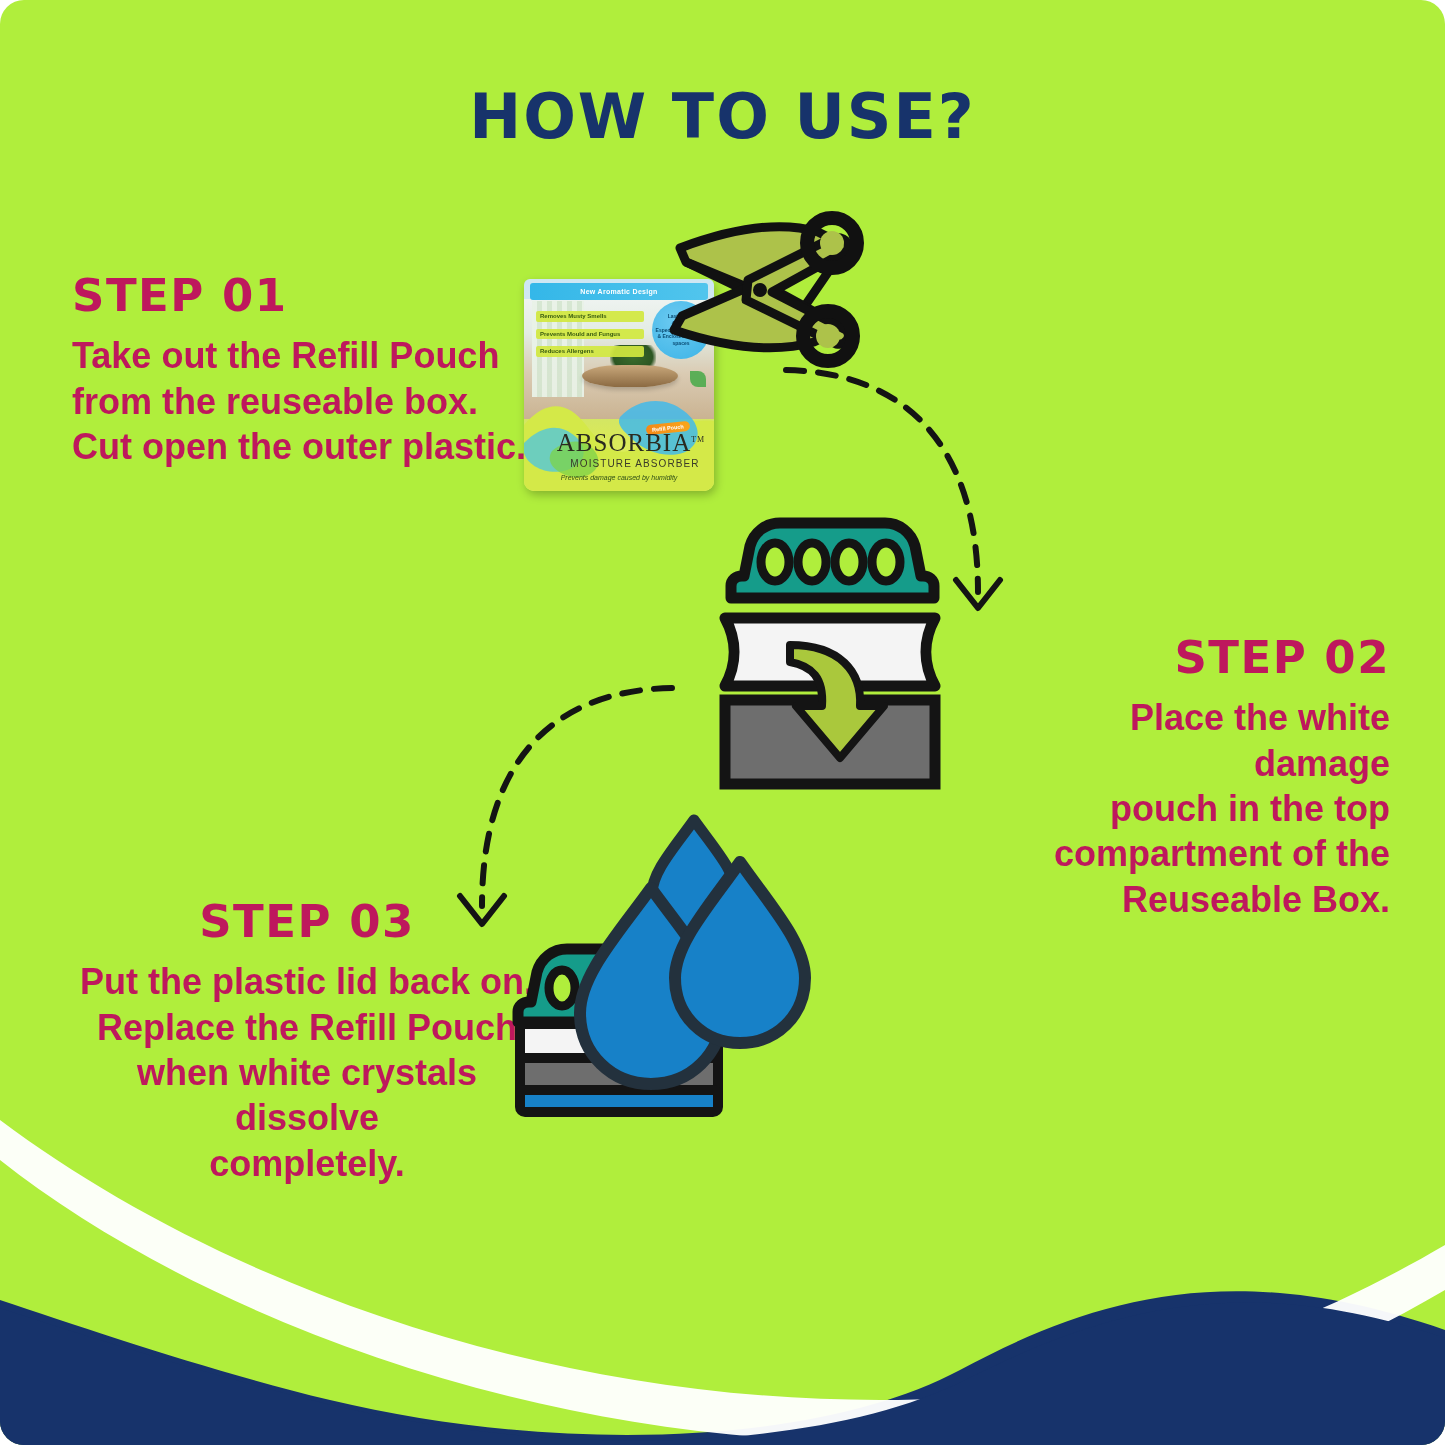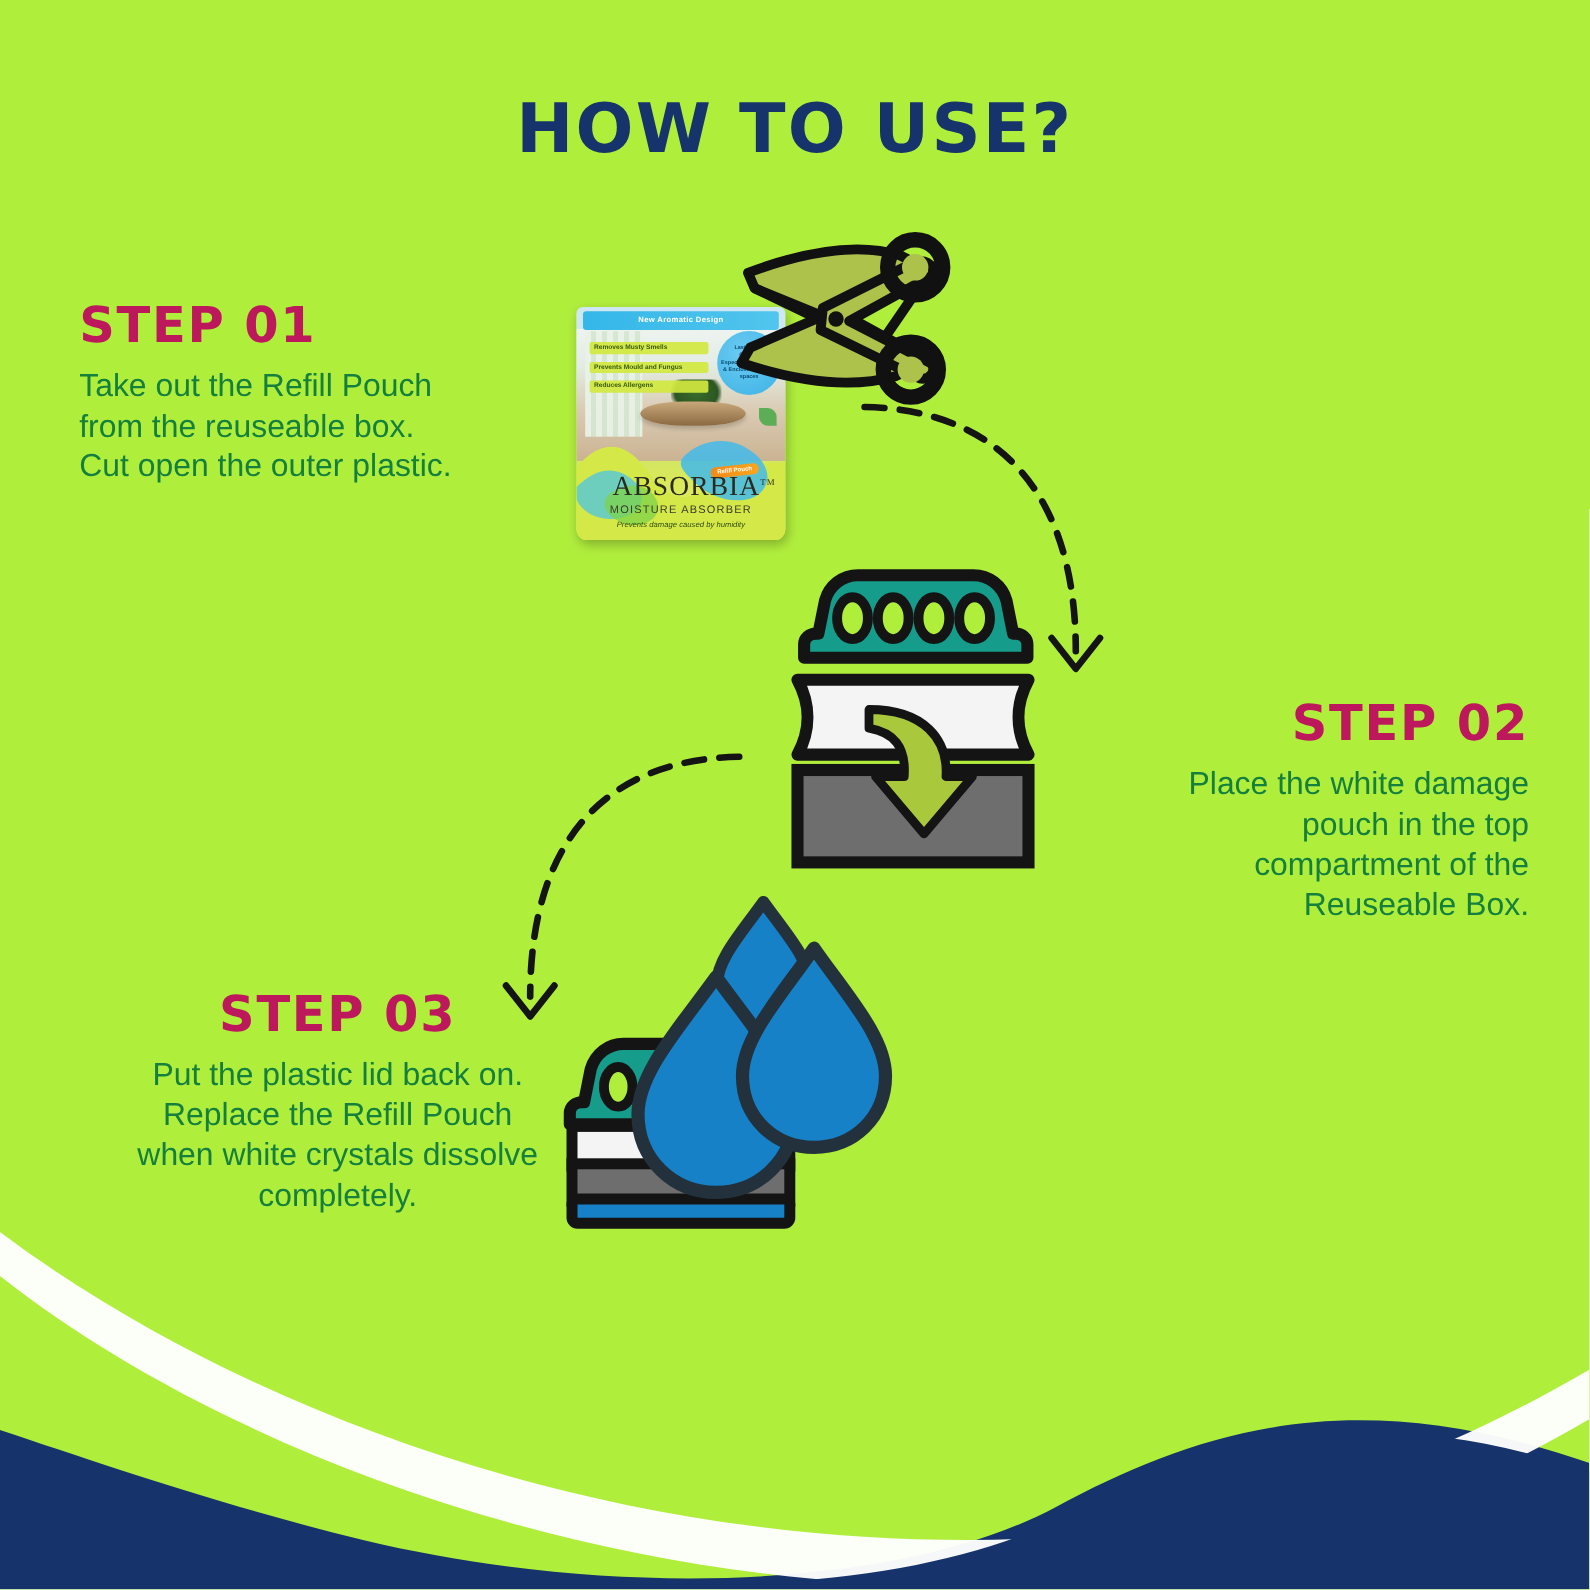--- a/index.html
+++ b/index.html
@@ -7,20 +7,21 @@
     padding: 0;
     background: #ffffff;
   }
   .canvas {
     position: relative;
     width: 1445px;
     height: 1445px;
     background: #b0ee3c;
     overflow: hidden;
     font-family: "Liberation Sans", sans-serif;
+    border-radius: 24px;
   }
 
   
   .title {
     position: absolute;
     top: 86px;
     left: 0;
     width: 1445px;
     text-align: center;
     font-family: "DejaVu Sans", sans-serif;
@@ -40,23 +41,23 @@
     font-family: "DejaVu Sans", sans-serif;
     font-size: 45px;
     font-weight: bold;
     letter-spacing: 1.5px;
     color: #be185d;
     line-height: 1.05;
     margin: 0 0 14px 0;
   }
   .step-body {
     font-family: "Liberation Sans", sans-serif;
-    font-size: 29px;
-    font-weight: 400;
-    color: #15803d;
+    font-size: 36px;
+    font-weight: 700;
+    color: #be185d;
     line-height: 1.26;
     margin: 0;
     white-space: pre-line;
   }
 
   #step01 { left: 72px;  top: 272px;  width: 470px; text-align: left; }
   #step02 { left: 1000px; top: 634px; width: 390px; text-align: right; }
   #step03 { left: 72px;  top: 898px;  width: 470px; text-align: center; }
 
   
@@ -129,21 +130,21 @@
   .pouch-badge .days { color:#124f76; font-size:5px; }
   .pouch-waves { position:absolute; left:0; top:112px; width:190px; height:100px; }
   .pouch-brand {
     position:absolute; left:12px; bottom:34px; width:190px; text-align:center;
     font-family:"Liberation Serif", serif;
     font-size: 25px; letter-spacing: 1px; color:#2a2a20; font-weight:400;
   }
   .pouch-brand sup { font-size: 8px; vertical-align: super; }
   .pouch-sub {
     position:absolute; left:0; bottom:22px; width:190px; text-align:center;
-    font-size: 10px; letter-spacing: 1.1px; color:#3a3a2a;
+    font-size: 10px; letter-spacing: 1.1px; color:#3a3a2a;padding-left:16px;
   }
   .pouch-tag {
     position:absolute; left:0; bottom:10px; width:190px; text-align:center;
     font-size: 7px; color:#2e4a18; font-style: italic;
   }
   .pouch-refill-badge {
     position:absolute; right:24px; bottom:58px;
     background: linear-gradient(90deg,#f08a1c,#f5a623);
     color:#fff; font-size:5.5px; font-weight:bold;
     padding:2px 6px; border-radius:8px; transform: rotate(-6deg);

